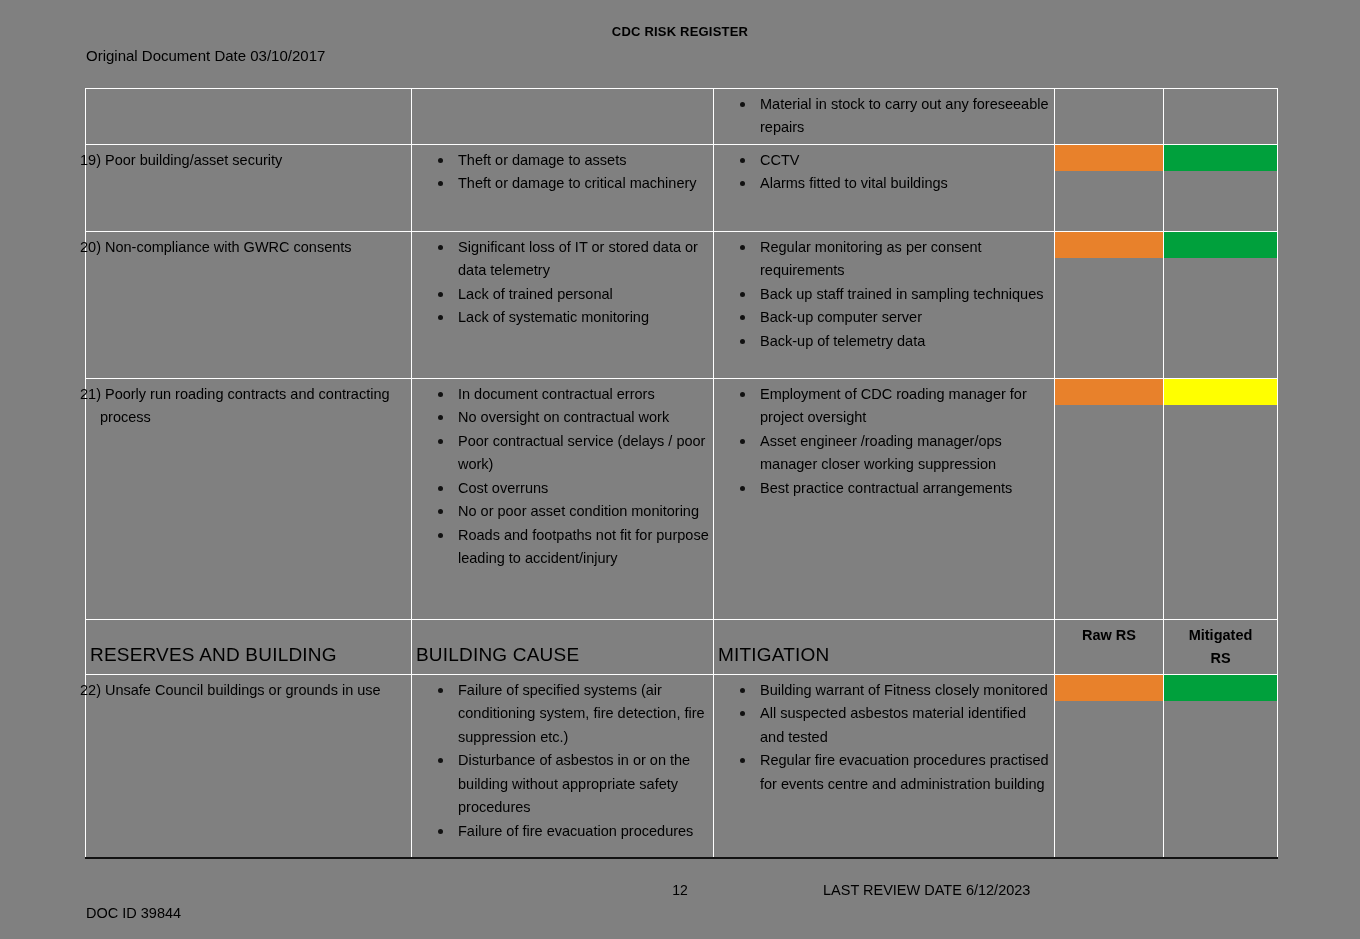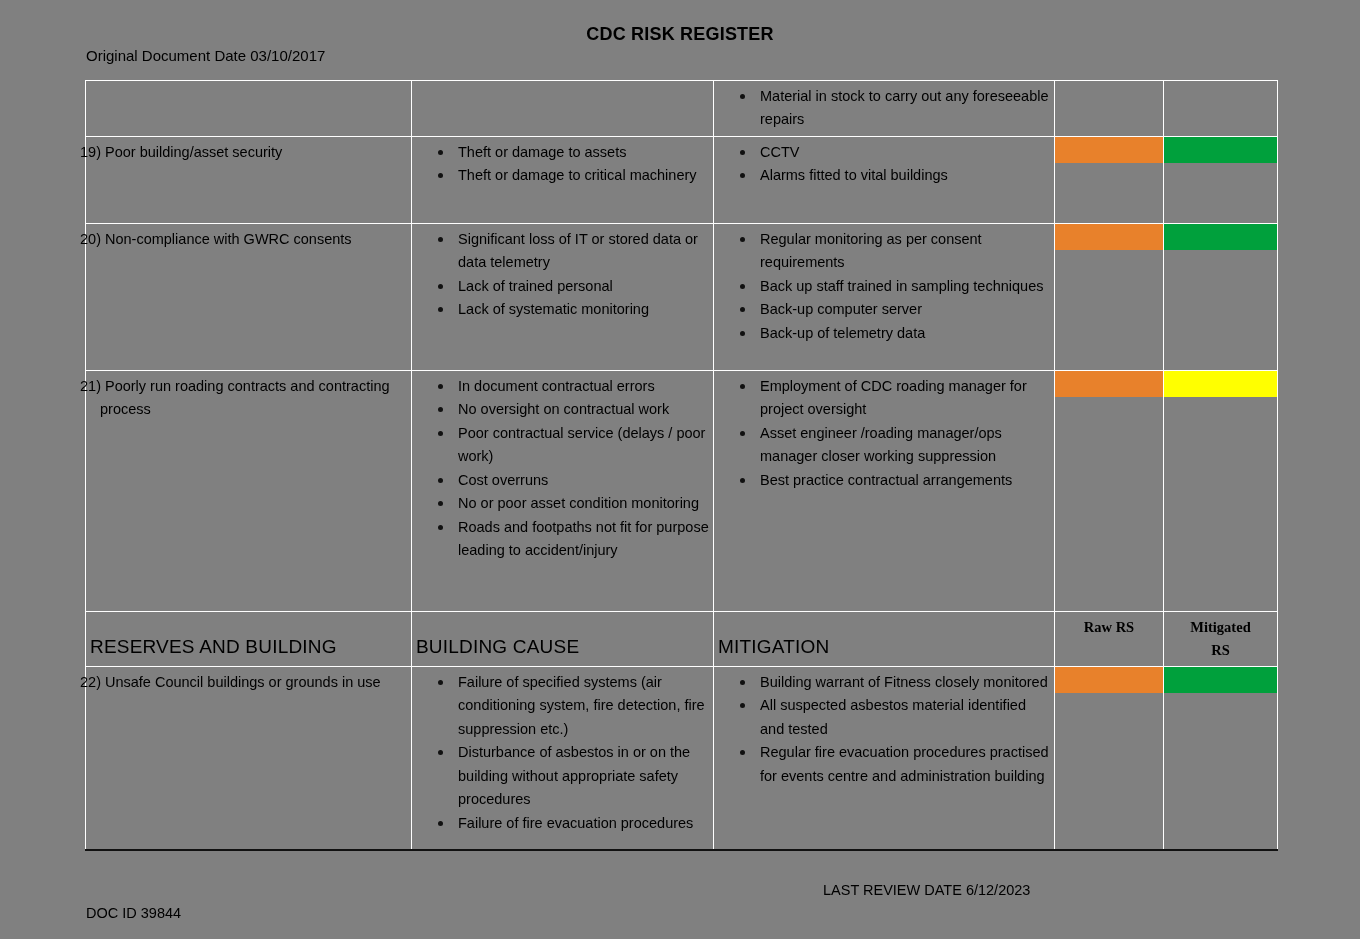--- a/index.html
+++ b/index.html
@@ -21,36 +21,36 @@
     inset: 0;
   }
 
   
   .doc-title {
     position: absolute;
     top: 24px;
     left: 0;
     width: 1360px;
     text-align: center;
-    font-size: 18px;
+    font-size: 13px;
     font-weight: bold;
     letter-spacing: 0.2px;
   }
   .doc-date {
     position: absolute;
     top: 47px;
     left: 86px;
     font-size: 15px;
     font-weight: normal;
   }
 
   
   .risk-table {
     position: absolute;
-    top: 80px;
+    top: 88px;
     left: 85px;
     width: 1192px;
     border-collapse: collapse;
     table-layout: fixed;
   }
   .risk-table td {
     vertical-align: top;
     border-left: 1.5px solid #ffffff;
     border-right: 1.5px solid #ffffff;
     border-top: 1.5px solid #ffffff;
@@ -121,21 +121,20 @@
     font-weight: normal;
     letter-spacing: 0.2px;
   }
   .rs-head {
     text-align: center;
     font-size: 14.5px;
     font-weight: bold;
     vertical-align: top !important;
     line-height: 1.5;
     padding-top: 4px !important;
-    font-family: Liberation Serif, serif;
   }
 
   
   .page-number {
     position: absolute;
     top: 882px;
     left: 0;
     width: 1360px;
     text-align: center;
     font-size: 14px;
@@ -304,16 +303,17 @@
           <span class="swatch orange"></span>
         </td>
         <td class="rating-cell">
           <span class="swatch green"></span>
         </td>
       </tr>
 
     </tbody>
   </table>
 
+  <div class="page-number">12</div>
   <div class="last-review">LAST REVIEW DATE 6/12/2023</div>
   <div class="doc-id">DOC ID 39844</div>
 
 </div>
 
 </body></html>

